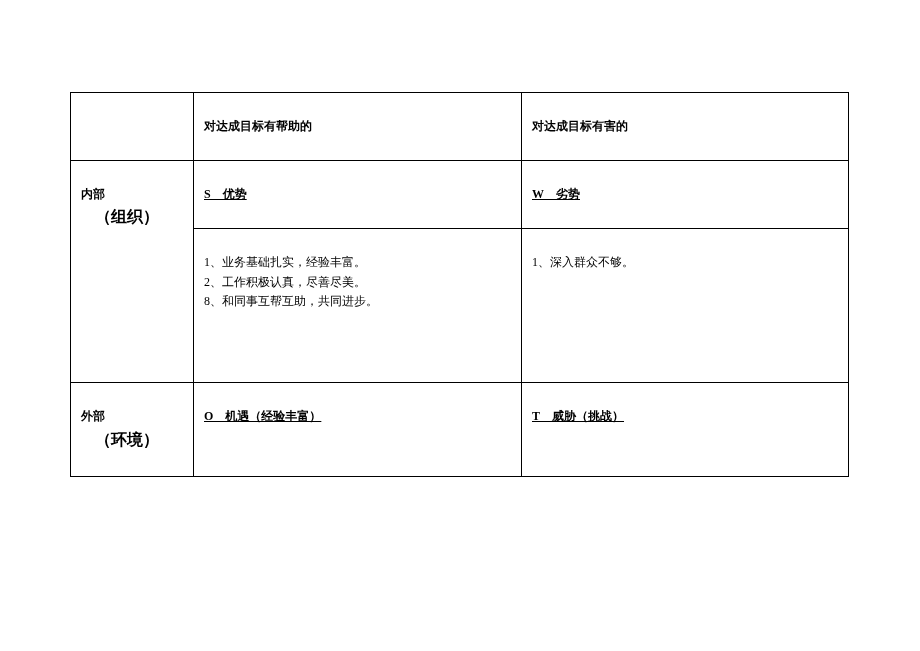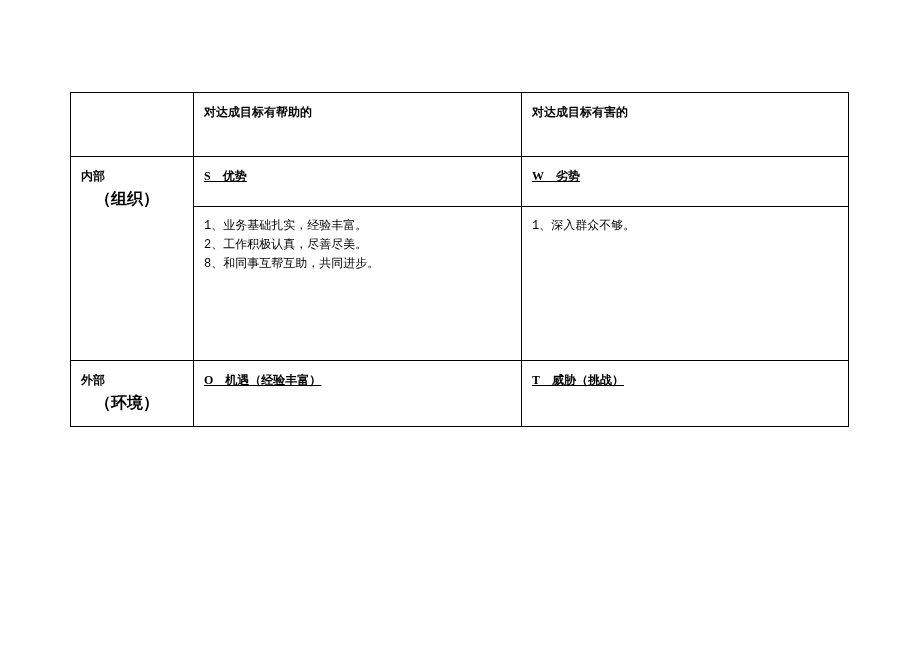--- a/index.html
+++ b/index.html
@@ -21,30 +21,30 @@
       margin-bottom: 22px;
     }
     table {
       border-collapse: collapse;
       width: 778px;
       table-layout: fixed;
     }
     td {
       border: 1.5px solid #000;
       vertical-align: top;
-      padding: 10px 10px;
+      padding: 24px 10px;
       font-size: 12px;
       line-height: 1.6;
     }
     col.c1 { width: 123px; }
     col.c2 { width: 328px; }
     col.c3 { width: 327px; }
     .hdr-row td { height: 64px; }
     .label-row td { height: 50px; }
-    .content-row td { height: 154px; font-family: Liberation Mono, monospace; }
+    .content-row td { height: 154px; }
     .label-row2 td { height: 60px; }
     .bold { font-weight: bold; }
     .sub { font-size: 16px; }
     .indent { padding-left: 14px; text-indent: -0px; }
     .letter { font-family: "SimSun", serif; text-decoration: underline; }
   </style>
 </head>
 <body>
 
 <div class="page">

